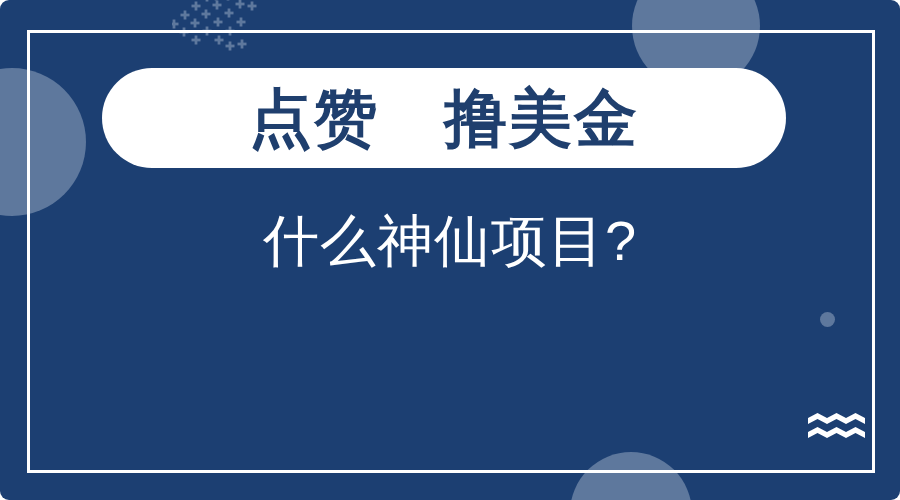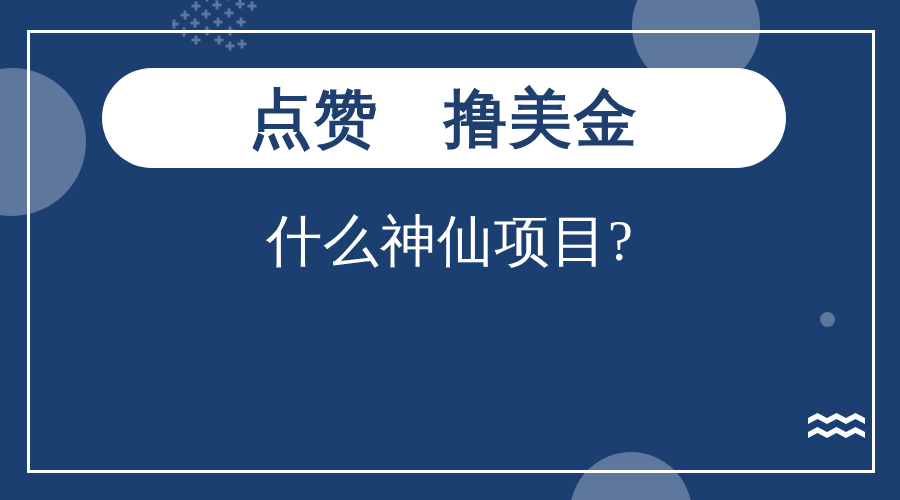--- a/index.html
+++ b/index.html
@@ -7,20 +7,21 @@
     padding: 0;
     background: #ffffff;
   }
   #poster {
     position: relative;
     width: 900px;
     height: 500px;
     overflow: hidden;
     background: #1c3f72;
     font-family: "Liberation Sans", sans-serif;
+    border-radius: 9px;
   }
 
   
   .deco {
     position: absolute;
     pointer-events: none;
   }
 
   .circle-left {
     left: -62px;
@@ -110,21 +111,21 @@
     letter-spacing: 2px;
     line-height: 1;
     white-space: pre;
   }
 
   .subline {
     position: absolute;
     width: 900px;
     text-align: center;
     color: #ffffff;
-    font-family: Liberation Serif, serif;
+    font-family: Liberation Sans, sans-serif;
     font-weight: normal;
     line-height: 1;
     white-space: pre;
   }
   .subline-1 {
     top: 213px;
     font-size: 56px;
     letter-spacing: 1px;
   }
   .subline-2 {

